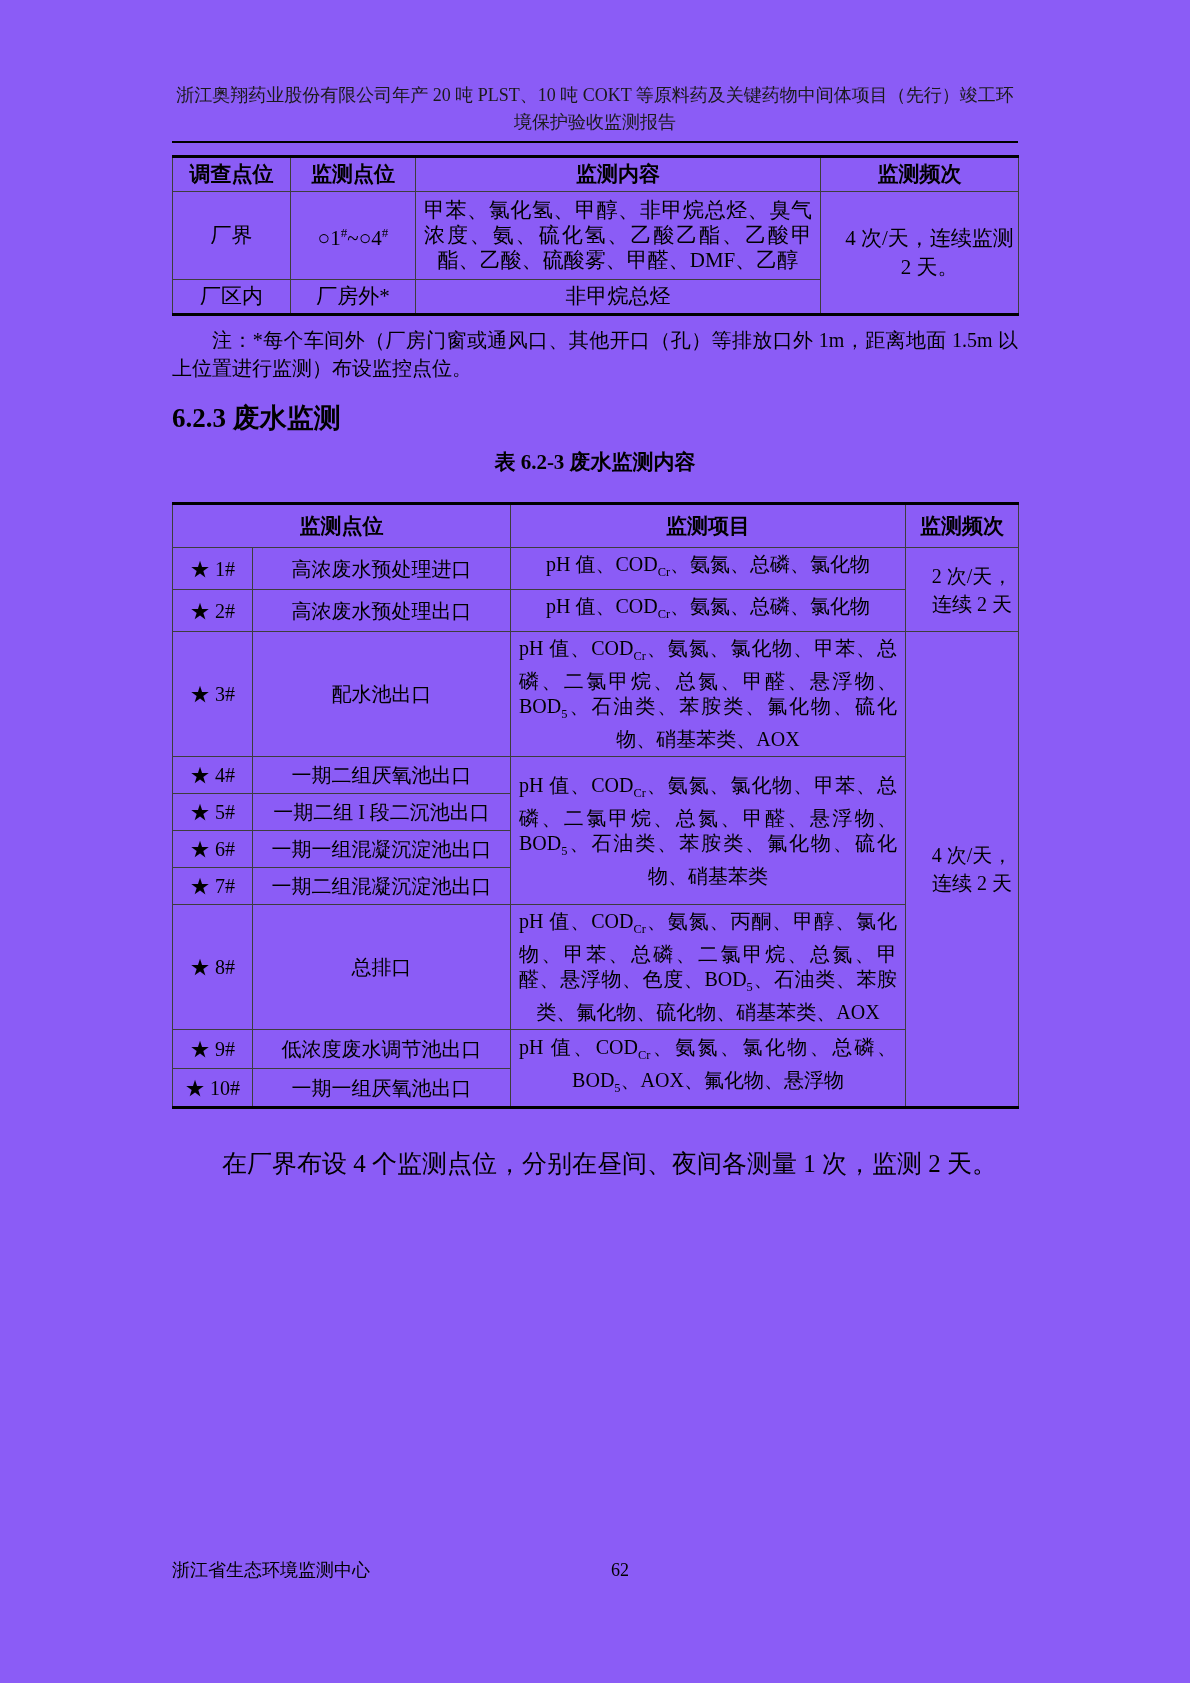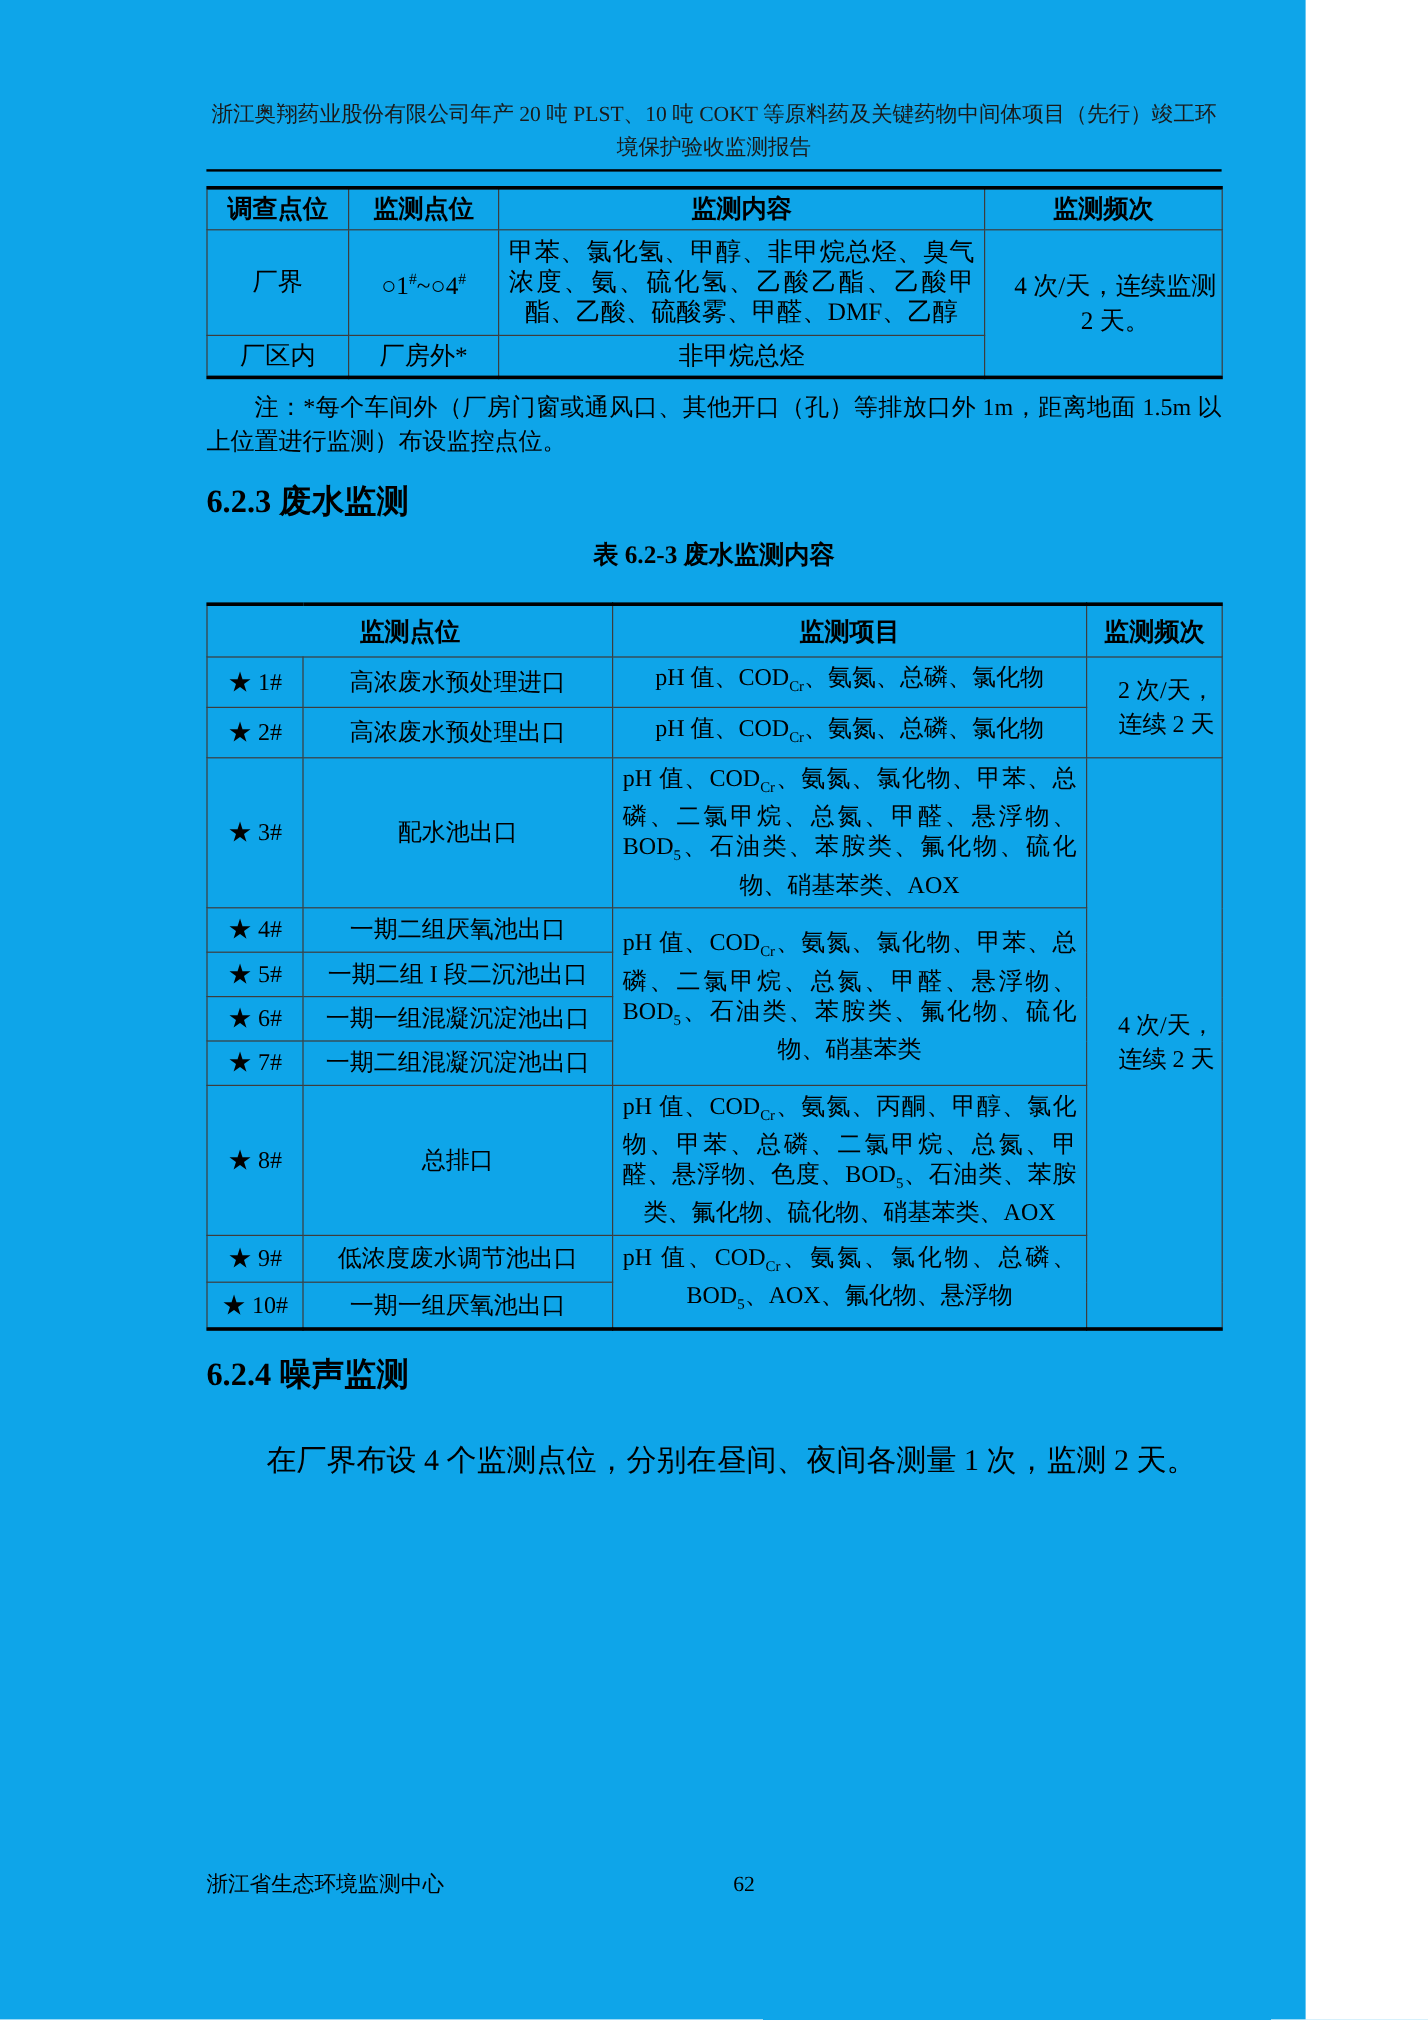--- a/index.html
+++ b/index.html
@@ -1,17 +1,17 @@
 <!DOCTYPE html>
 <html lang="zh"><head>
 <meta charset="utf-8">
 <style>
   html,body{margin:0;padding:0;background:#ffffff;}
   .page{
-    position:relative;width:1088px;height:1683px;background:#0ea5e9;
+    position:relative;width:1190px;height:1683px;background:#8b5cf6;
     font-family:"Liberation Serif","DejaVu Serif",serif;color:#000;overflow:hidden;
   }
   .sheet{position:absolute;left:172px;top:0;width:846px;}
   .doc-header{margin-top:82px;text-align:center;font-size:18px;line-height:27px;color:#1a1a1a;}
   .header-rule{margin-top:5px;border-top:2px solid #000;height:0;}
   .table-title{margin-top:10px;text-align:center;font-weight:bold;font-size:21px;line-height:24px;}
   .table-title.t2{margin-top:14px;}
   table{border-collapse:collapse;width:846px;table-layout:fixed;margin-top:12px;
         border-left:1px solid #3d3d3d;border-right:1px solid #3d3d3d;
         border-top:3px solid #000;border-bottom:3px solid #000;}
@@ -141,21 +141,20 @@
         <td>低浓度废水调节池出口</td>
         <td class="proj" rowspan="2">pH 值、COD<sub>Cr</sub>、氨氮、氯化物、总磷、BOD<sub>5</sub>、AOX、氟化物、悬浮物</td>
       </tr>
       <tr class="rc">
         <td>★ 10#</td>
         <td>一期一组厌氧池出口</td>
       </tr>
     </tbody>
       </table>
 
-    <div class="sec-heading">6.2.4 噪声监测</div>
     <div class="body-para wide">在厂界布设 4 个监测点位，分别在昼间、夜间各测量 1 次，监测 2 天。</div>
 
   </div>
 
   <div class="footer">
     <span class="org">浙江省生态环境监测中心</span>
     <span class="pagenum">62</span>
   </div>
 </div>
 

